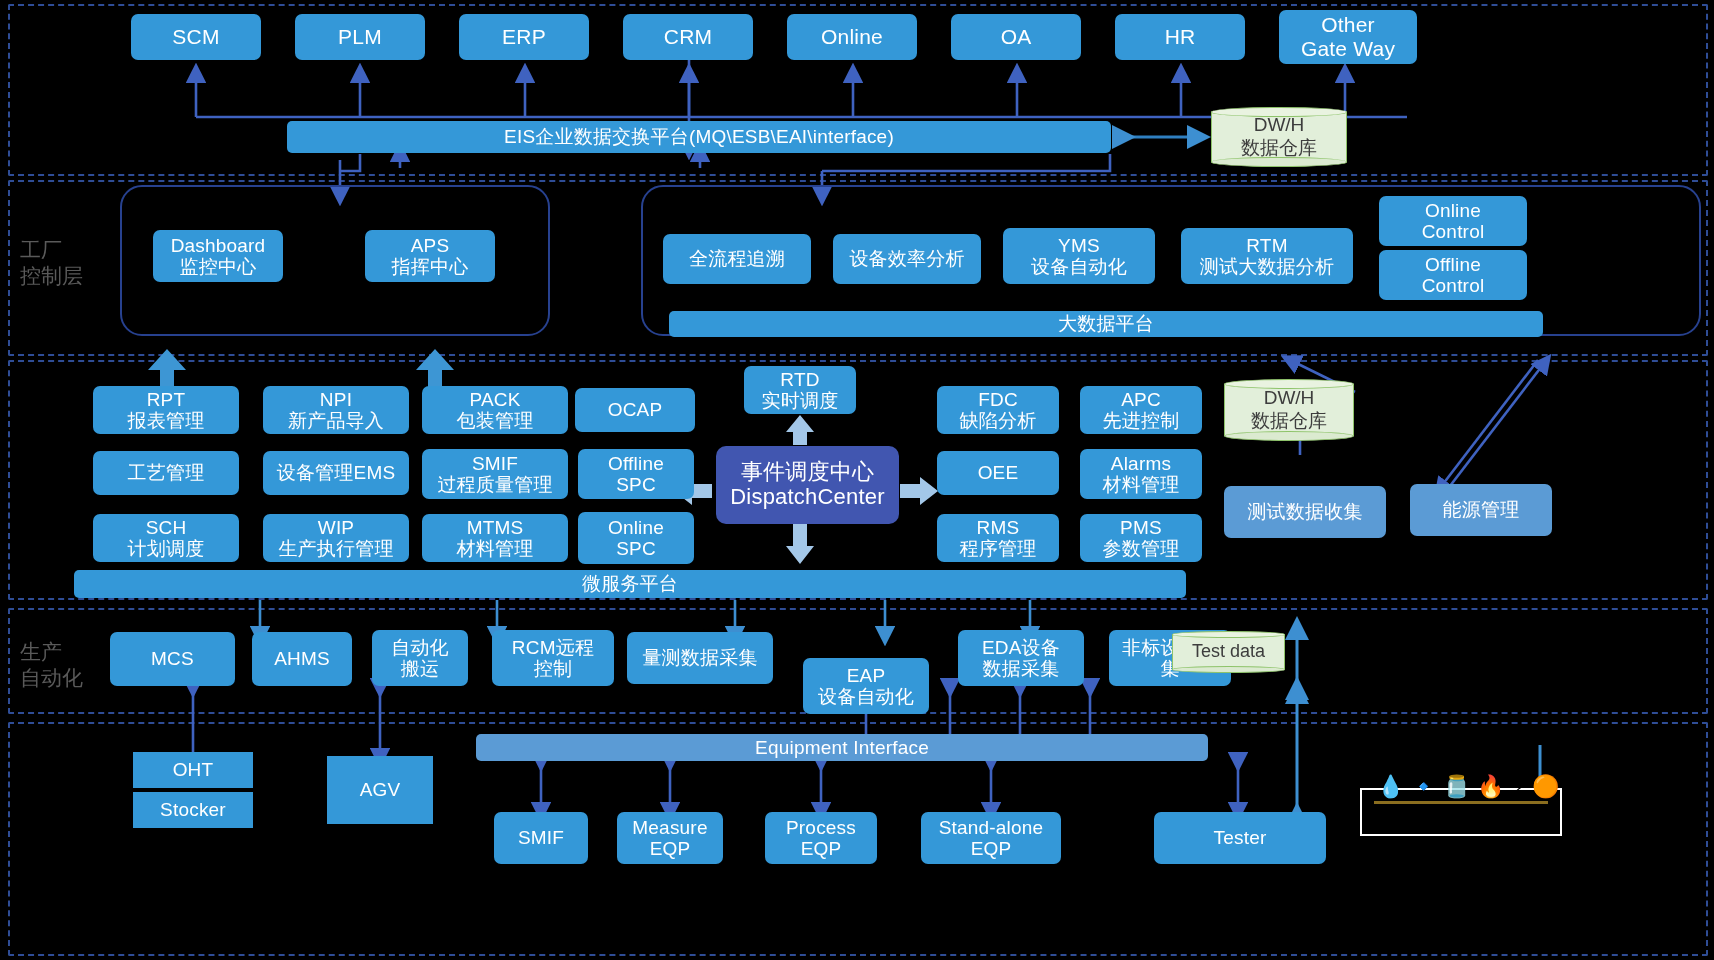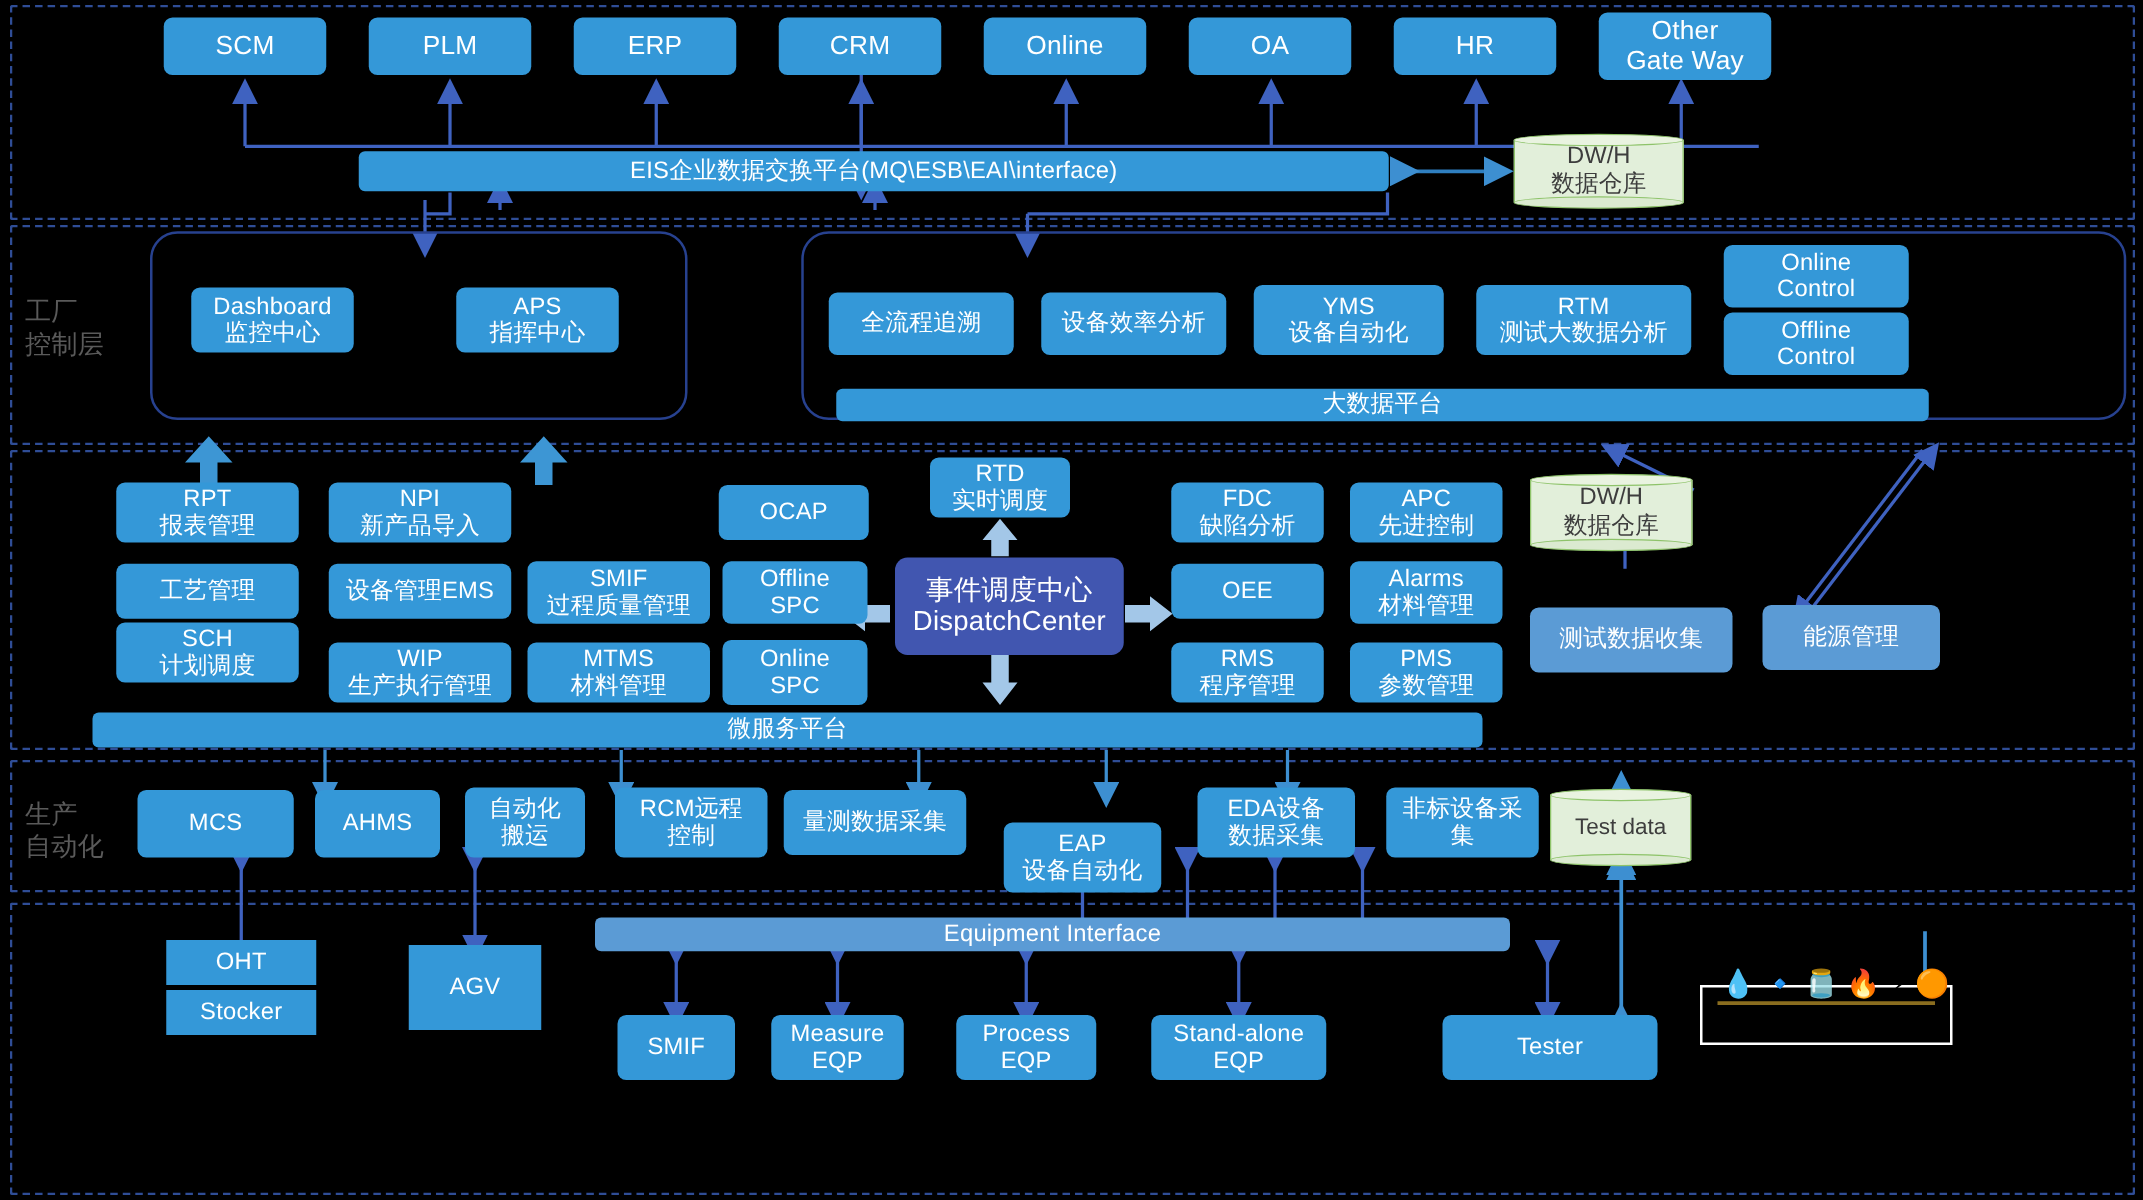--- a/index.html
+++ b/index.html
@@ -293,40 +293,44 @@
   </div>
 
   <div class="bx" style="left:93px; top:386px; width:146px; height:48px;">
     <span>RPT</span>
     <span class="l2">报表管理</span>
   </div>
   <div class="bx" style="left:263px; top:386px; width:146px; height:48px;">
     <span>NPI</span>
     <span class="l2">新产品导入</span>
   </div>
+  <div class="bx" style="left:422px; top:386px; width:146px; height:48px;">
+    <span>PACK</span>
+    <span class="l2">包装管理</span>
+  </div>
   <div class="bx" style="left:575px; top:388px; width:120px; height:44px;">
     <span>OCAP</span>
   </div>
 
   <div class="bx" style="left:93px; top:451px; width:146px; height:44px;">
     <span>工艺管理</span>
   </div>
   <div class="bx" style="left:263px; top:451px; width:146px; height:44px;">
     <span>设备管理EMS</span>
   </div>
   <div class="bx" style="left:422px; top:449px; width:146px; height:50px;">
     <span>SMIF</span>
     <span class="l2">过程质量管理</span>
   </div>
   <div class="bx" style="left:578px; top:449px; width:116px; height:50px;">
     <span>Offline</span>
     <span class="l2">SPC</span>
   </div>
 
-  <div class="bx" style="left:93px; top:498px; width:146px; height:48px;">
+  <div class="bx" style="left:93px; top:514px; width:146px; height:48px;">
     <span>SCH</span>
     <span class="l2">计划调度</span>
   </div>
   <div class="bx" style="left:263px; top:514px; width:146px; height:48px;">
     <span>WIP</span>
     <span class="l2">生产执行管理</span>
   </div>
   <div class="bx" style="left:422px; top:514px; width:146px; height:48px;">
     <span>MTMS</span>
     <span class="l2">材料管理</span>
@@ -418,21 +422,21 @@
   </div>
   <div class="bx" style="left:958px; top:630px; width:126px; height:56px;">
     <span>EDA设备</span>
     <span class="l2">数据采集</span>
   </div>
   <div class="bx" style="left:1109px; top:630px; width:122px; height:56px;">
     <span>非标设备采</span>
     <span class="l2">集</span>
   </div>
 
-  <div class="cyl" style="left:1240px; top:631px; width:113px; height:62px; font-size:18px;align-items:center;">
+  <div class="cyl" style="left:1172px; top:631px; width:113px; height:42px; font-size:18px;align-items:center;">
     <div class="body"></div>
     <div class="top"></div>
     <div class="bot"></div>
     <div class="txt">Test data</div>
   </div>
 
   <div class="bx lightbar" style="left:476px; top:734px; width:732px; height:27px; flex-direction:row;">
     <span>Equipment Interface</span>
   </div>
 

